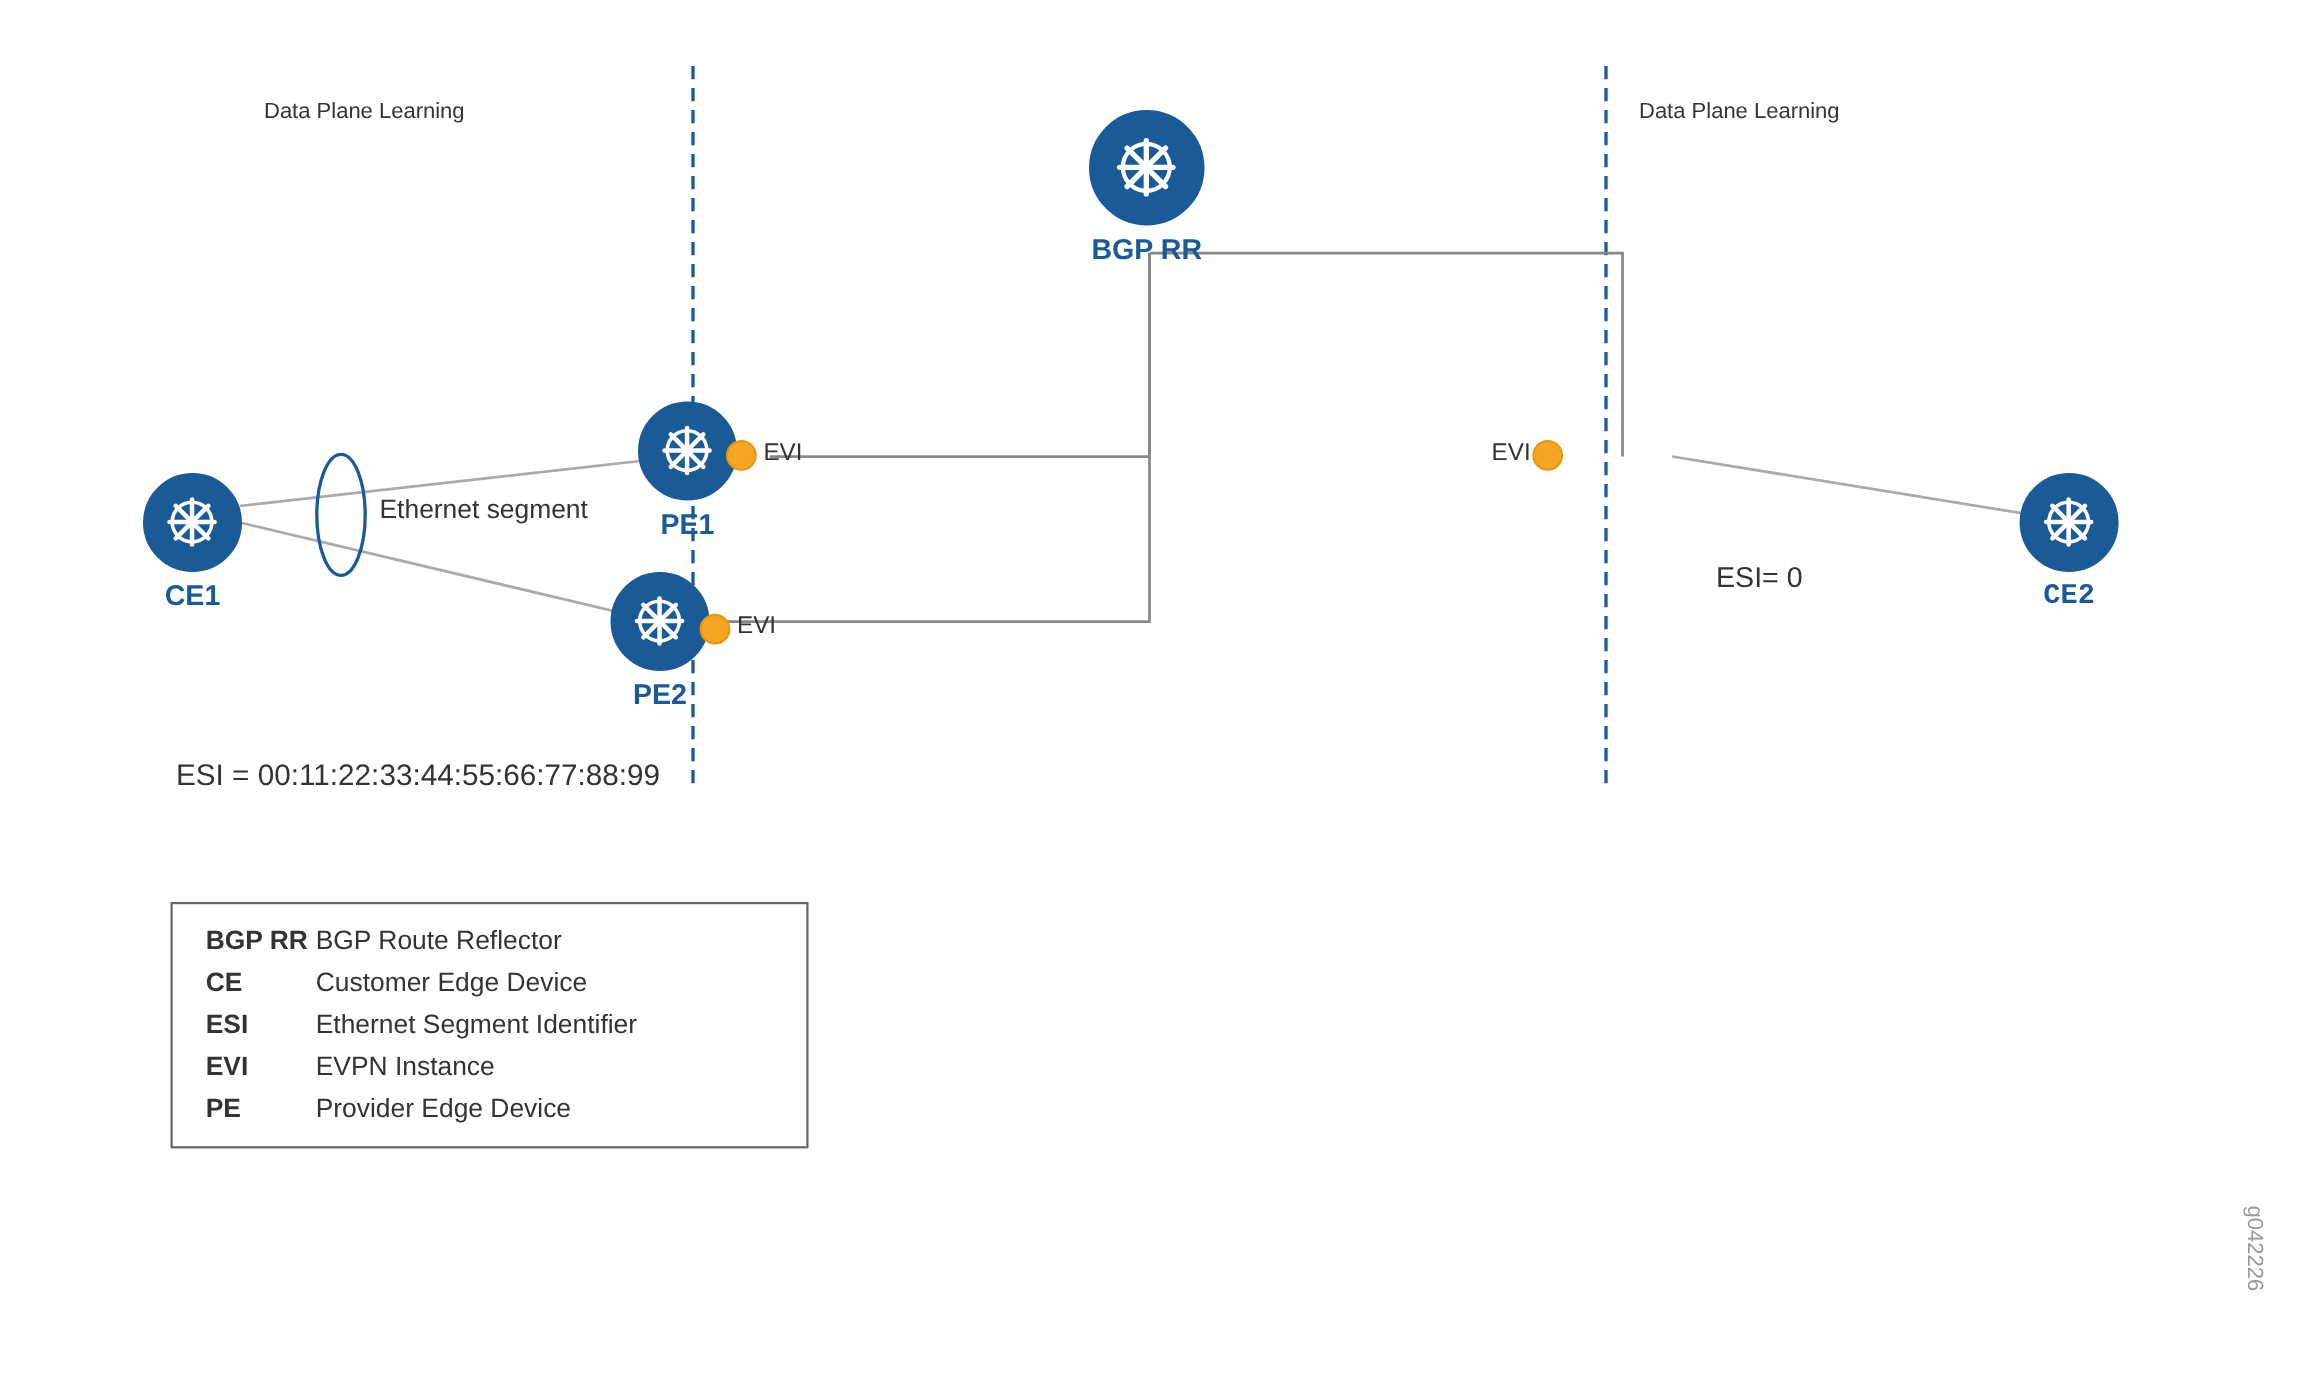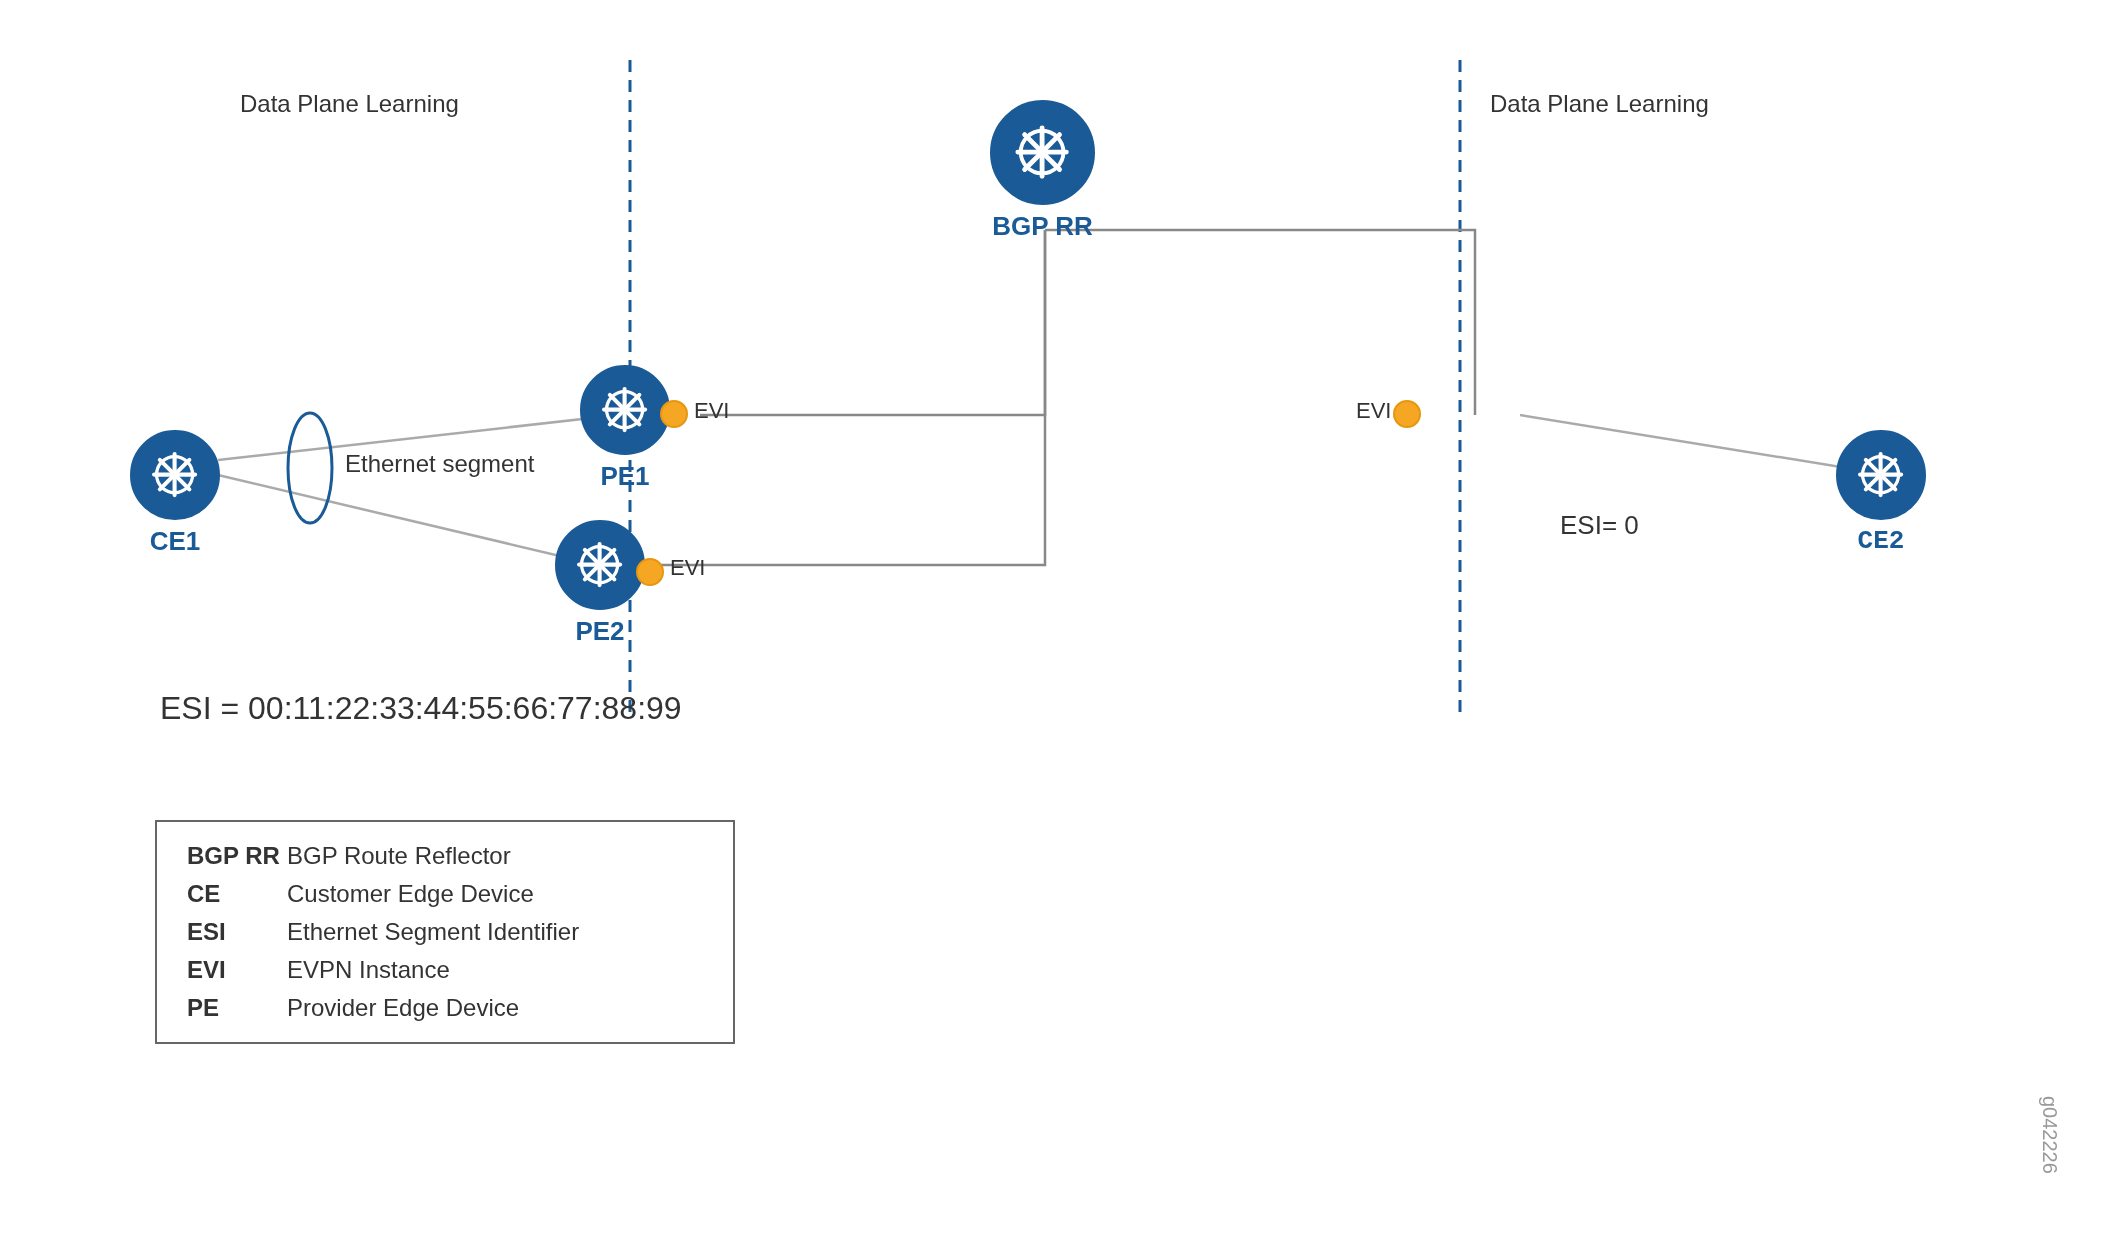--- a/index.html
+++ b/index.html
@@ -83,21 +83,21 @@
 
     
     .text-label {
       position: absolute;
       font-size: 26px;
       color: #333;
     }
 
     .section-header {
       position: absolute;
-      font-size: 24px;
+      font-size: 20px;
       color: #333;
       font-weight: 400;
     }
 
     
     .legend-box {
       position: absolute;
       border: 2px solid #666;
       background: #fff;
       padding: 20px 30px;
@@ -232,21 +232,21 @@
         <line x1="12" y1="12" x2="48" y2="48" stroke="white" stroke-width="5" stroke-linecap="round"></line>
         <line x1="48" y1="12" x2="12" y2="48" stroke="white" stroke-width="5" stroke-linecap="round"></line>
         <circle cx="30" cy="30" r="22" fill="none" stroke="white" stroke-width="4"></circle>
       </svg>
     </div>
     <div class="router-label">CE2</div>
   </div>
 
   <div class="text-label" style="left: 345px; top: 450px; font-size:24px;">Ethernet segment</div>
 
-  <div class="text-label" style="left: 160px; top: 690px; font-size:32px;">ESI = 00:11:22:33:44:55:66:77:88:99</div>
+  <div class="text-label" style="left: 160px; top: 690px; font-size:27px;">ESI = 00:11:22:33:44:55:66:77:88:99</div>
 
   <div class="text-label" style="left: 1560px; top: 510px; font-size:26px;">ESI= 0</div>
 
   <div class="legend-box" style="left: 155px; top: 820px; width: 580px;">
     <div class="legend-row">
       <span class="legend-key">BGP RR</span>
       <span class="legend-value">BGP Route Reflector</span>
     </div>
     <div class="legend-row">
       <span class="legend-key">CE</span>

